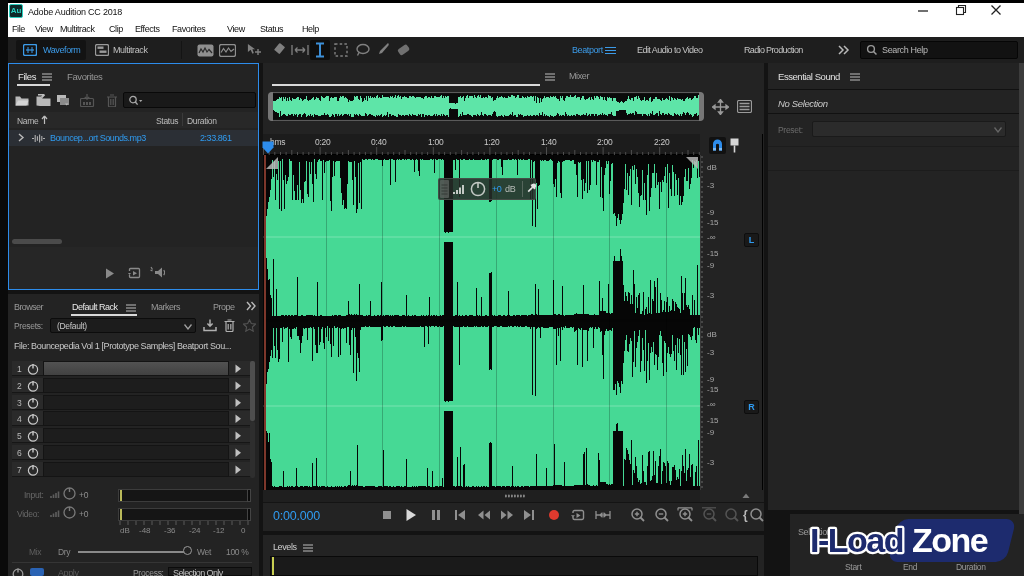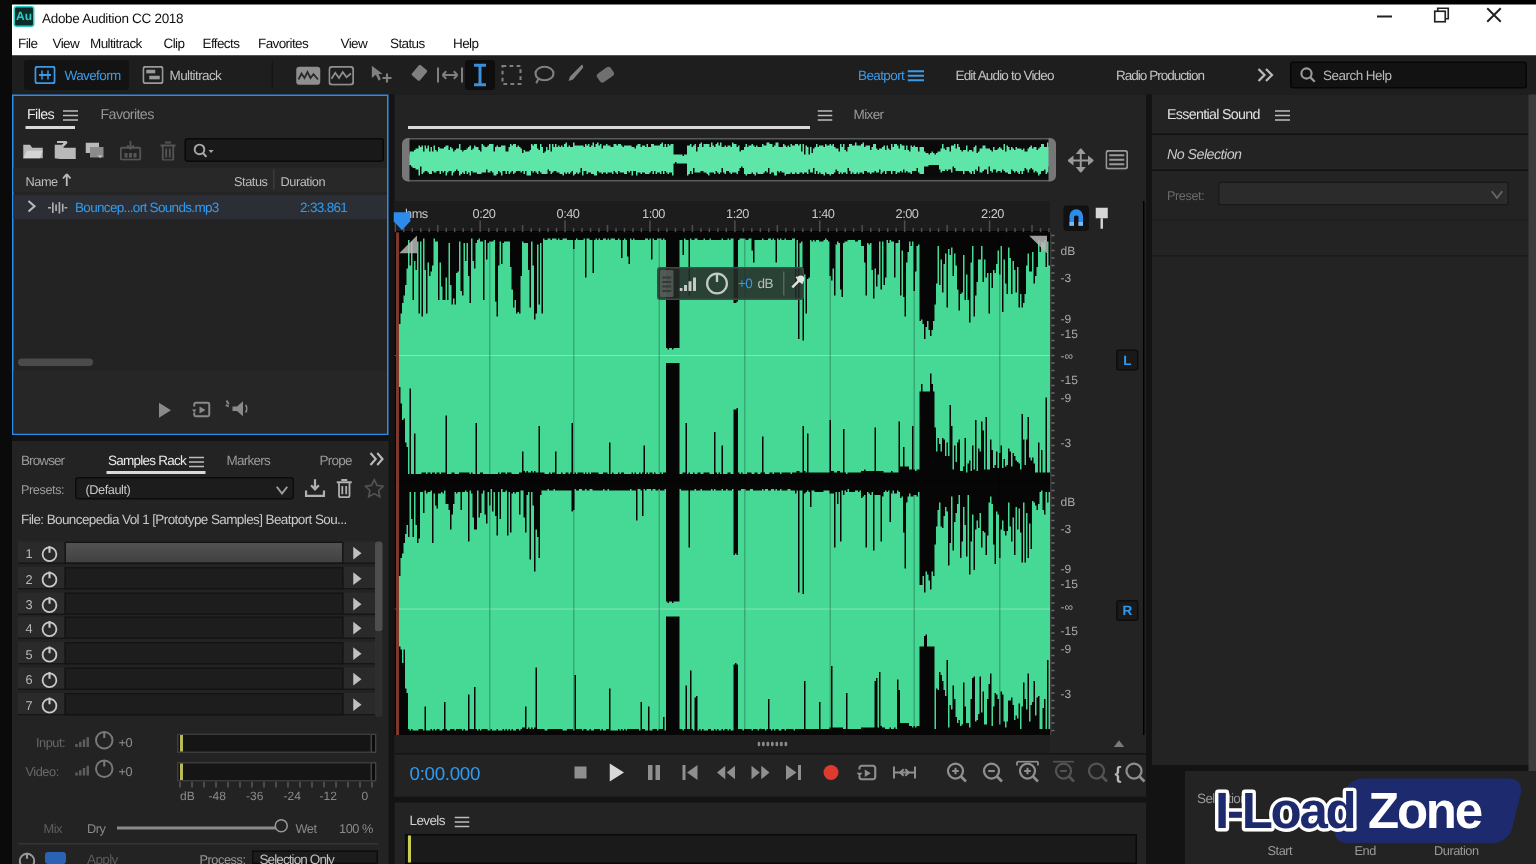--- a/index.html
+++ b/index.html
@@ -178,21 +178,21 @@
       <path d="M5 4 l4 2.3 L5 8.6 Z" fill="#8a8a8a"></path>
     </svg>
 <svg class="abs" style="left:150px;top:266px" width="15" height="13">
       <path d="M1 1 l1.5 2.5 M0.5 4 l2 1" stroke="#8a8a8a" stroke-width="1.2"></path>
       <path d="M5 5 h3 l4-3.5 v10 L8 8 H5 Z" fill="#8a8a8a"></path>
       <path d="M13.7 4 a4 4 0 0 1 0 5" fill="none" stroke="#8a8a8a" stroke-width="1.2"></path>
     </svg>
 
 <div class="panel" style="left:8px;top:294px;width:251px;height:282px"></div>
 <div class="abs t" style="left:14px;top:302px;color:#9a9a9a;letter-spacing:-0.6px">Browser</div>
-<div class="abs t" style="left:72px;top:302px;color:#e8e8e8;letter-spacing:-0.5px">Samples Rack</div>
+<div class="abs t" style="left:72px;top:302px;color:#e8e8e8;letter-spacing:-0.5px">Default Rack</div>
 <svg class="abs" style="left:126px;top:304px" width="10" height="8">
       <path d="M0 1 h10 M0 4 h10 M0 7 h10" stroke="#bdbdbd" stroke-width="1.1"></path>
     </svg>
 <div class="abs" style="left:71px;top:314px;width:66px;height:2px;background:#d9d9d9"></div>
 <div class="abs t" style="left:151px;top:302px;color:#9a9a9a;letter-spacing:-0.5px">Markers</div>
 <div class="abs t" style="left:213px;top:302px;color:#9a9a9a;letter-spacing:-0.5px">Prope</div>
 <div class="abs" style="left:238px;top:296px;width:21px;height:16px;background:#232323"></div>
 <svg class="abs" style="left:246px;top:301px" width="11" height="10">
       <path d="M1 1 l3.5 4 l-3.5 4 M5.5 1 l3.5 4 l-3.5 4" stroke="#b9b9b9" stroke-width="1.4" fill="none"></path>
     </svg>

